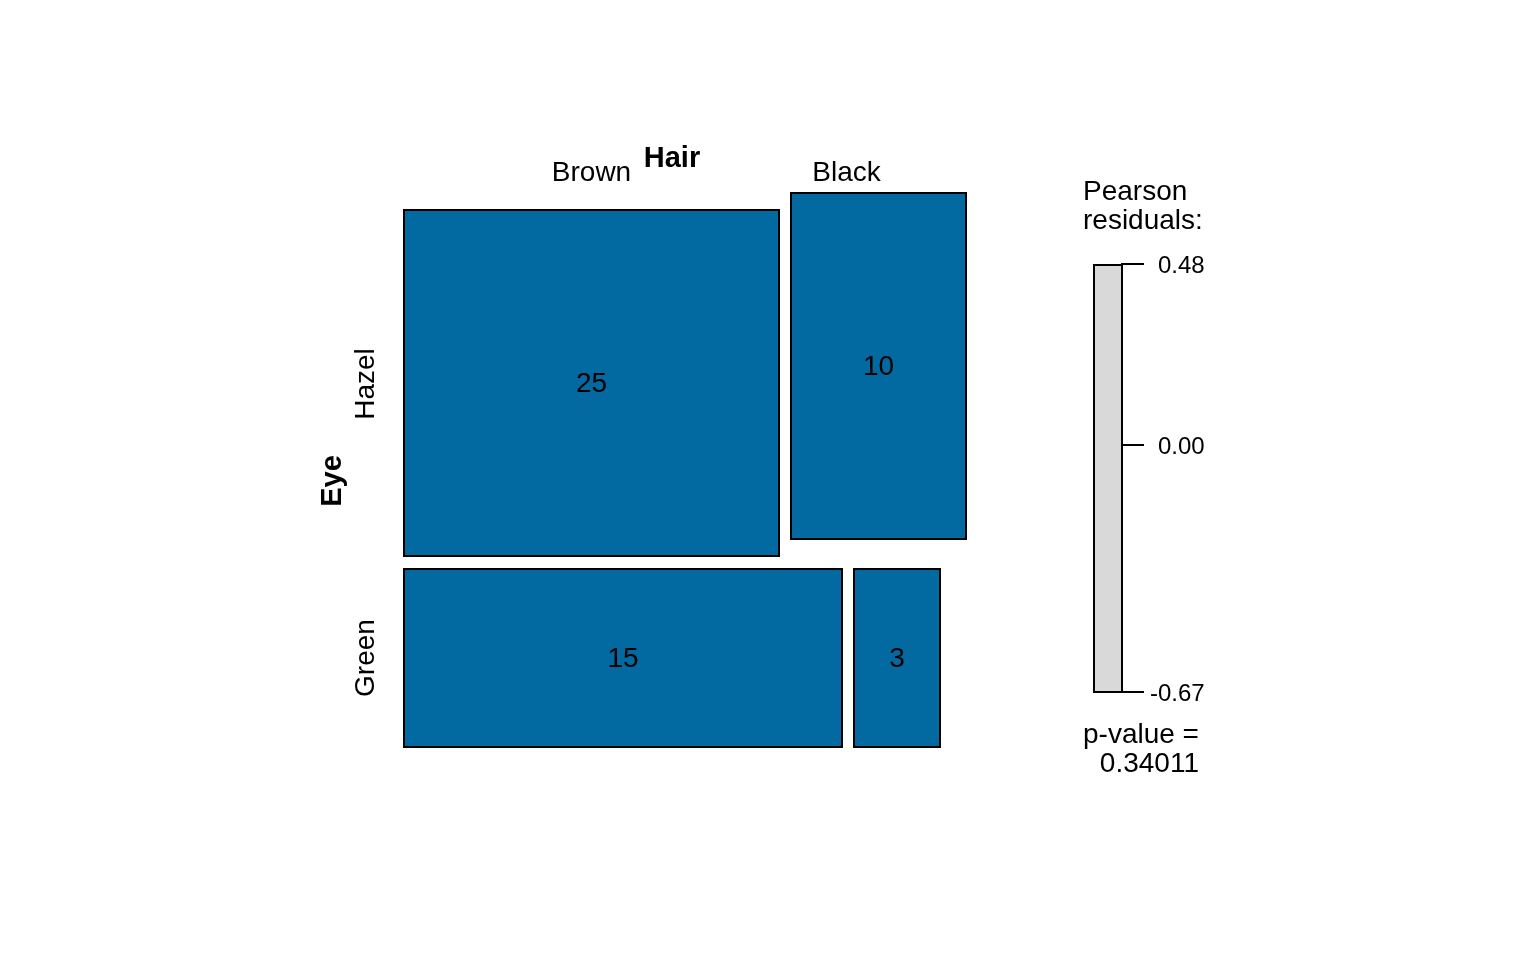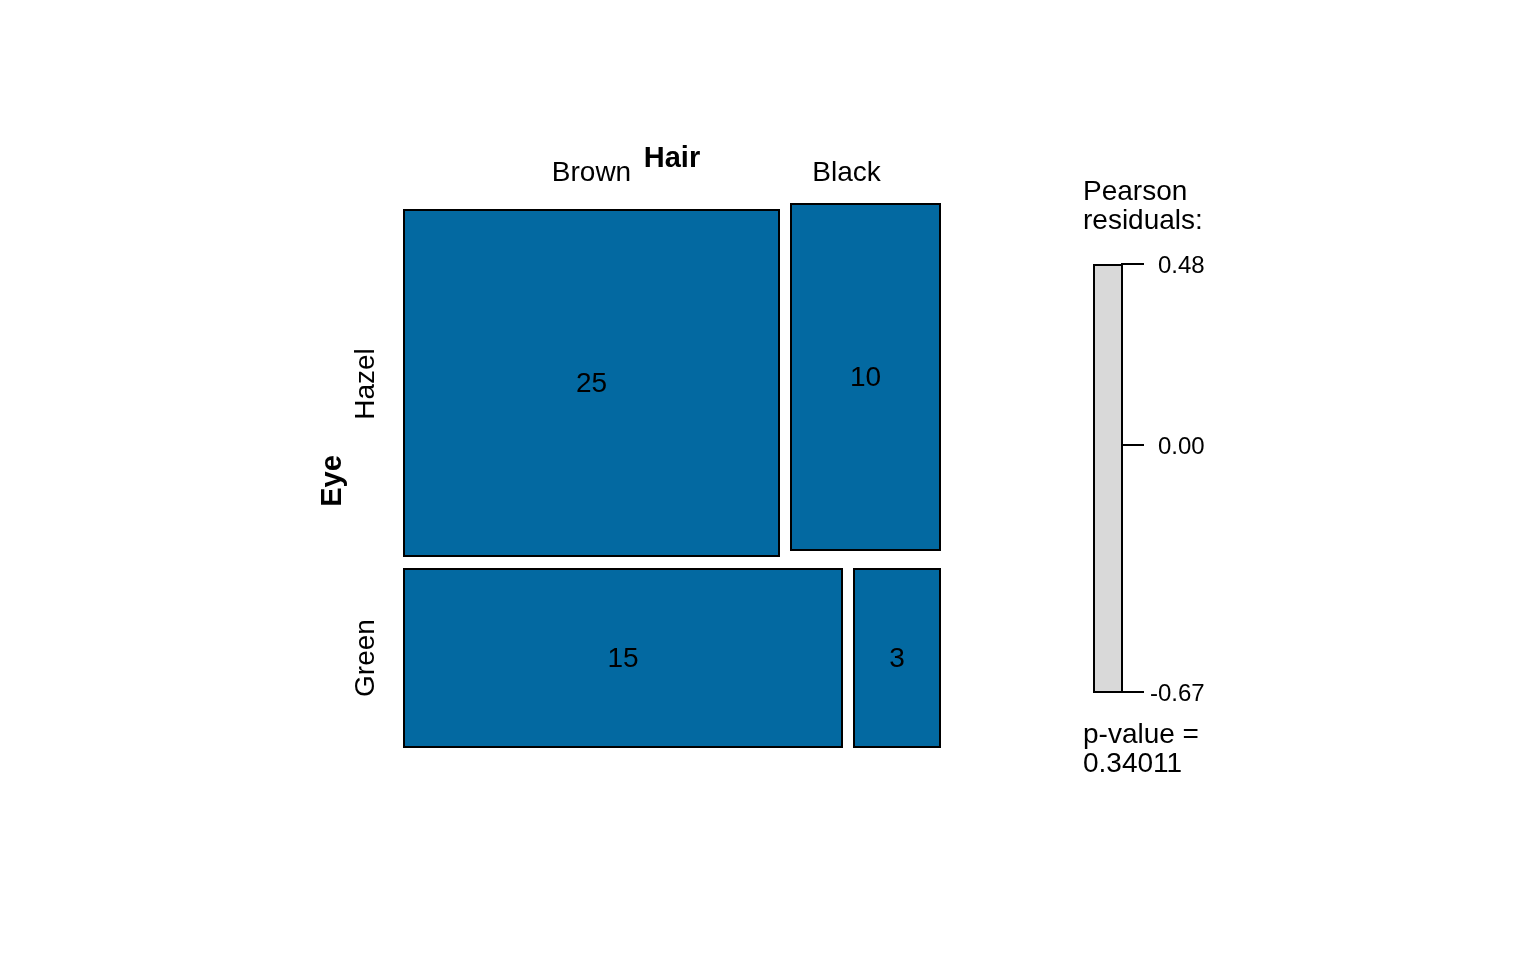--- a/index.html
+++ b/index.html
@@ -67,21 +67,21 @@
   <div class="txt cat-label hcenter" style="left:771px; top:156px; width:151px;">Black</div>
 
   <div class="txt axis-title rot" style="left:331px; top:481px;">Eye</div>
 
   <div class="txt cat-label rot" style="left:365px; top:384px;">Hazel</div>
   <div class="txt cat-label rot" style="left:365px; top:658px;">Green</div>
 
   <div class="cell" style="left:403px; top:209px; width:377px; height:348px;">
     <span>25</span>
   </div>
-  <div class="cell" style="left:790px; top:203px; width:151px; height:348px;">
+  <div class="cell" style="left:790px; top:192px; width:177px; height:348px;">
     <span>10</span>
   </div>
   <div class="cell" style="left:403px; top:568px; width:440px; height:180px;">
     <span>15</span>
   </div>
   <div class="cell" style="left:853px; top:568px; width:88px; height:180px;">
     <span>3</span>
   </div>
 
   <div class="txt legend-title" style="left:1083px; top:176px;">
@@ -92,18 +92,18 @@
   <div class="colorbar" style="left:1093px; top:264px; width:30px; height:429px;"></div>
 
   <div class="tick-line" style="left:1121px; top:263px; width:23px;"></div>
   <div class="tick-line" style="left:1121px; top:444px; width:23px;"></div>
   <div class="tick-line" style="left:1121px; top:691px; width:23px;"></div>
 
   <div class="tick-label" style="left:1158px; top:250px;">0.48</div>
   <div class="tick-label" style="left:1158px; top:431px;">0.00</div>
   <div class="tick-label" style="left:1150px; top:678px;">-0.67</div>
 
-  <div class="txt legend-pvalue" style="left:1083px; top:719px;">
+  <div class="txt legend-pvalue" style="left:1083px; top:719px;text-align:right;">
     <div>p-value =</div>
     <div>0.34011</div>
   </div>
 
 </div>
 
 </body></html>

